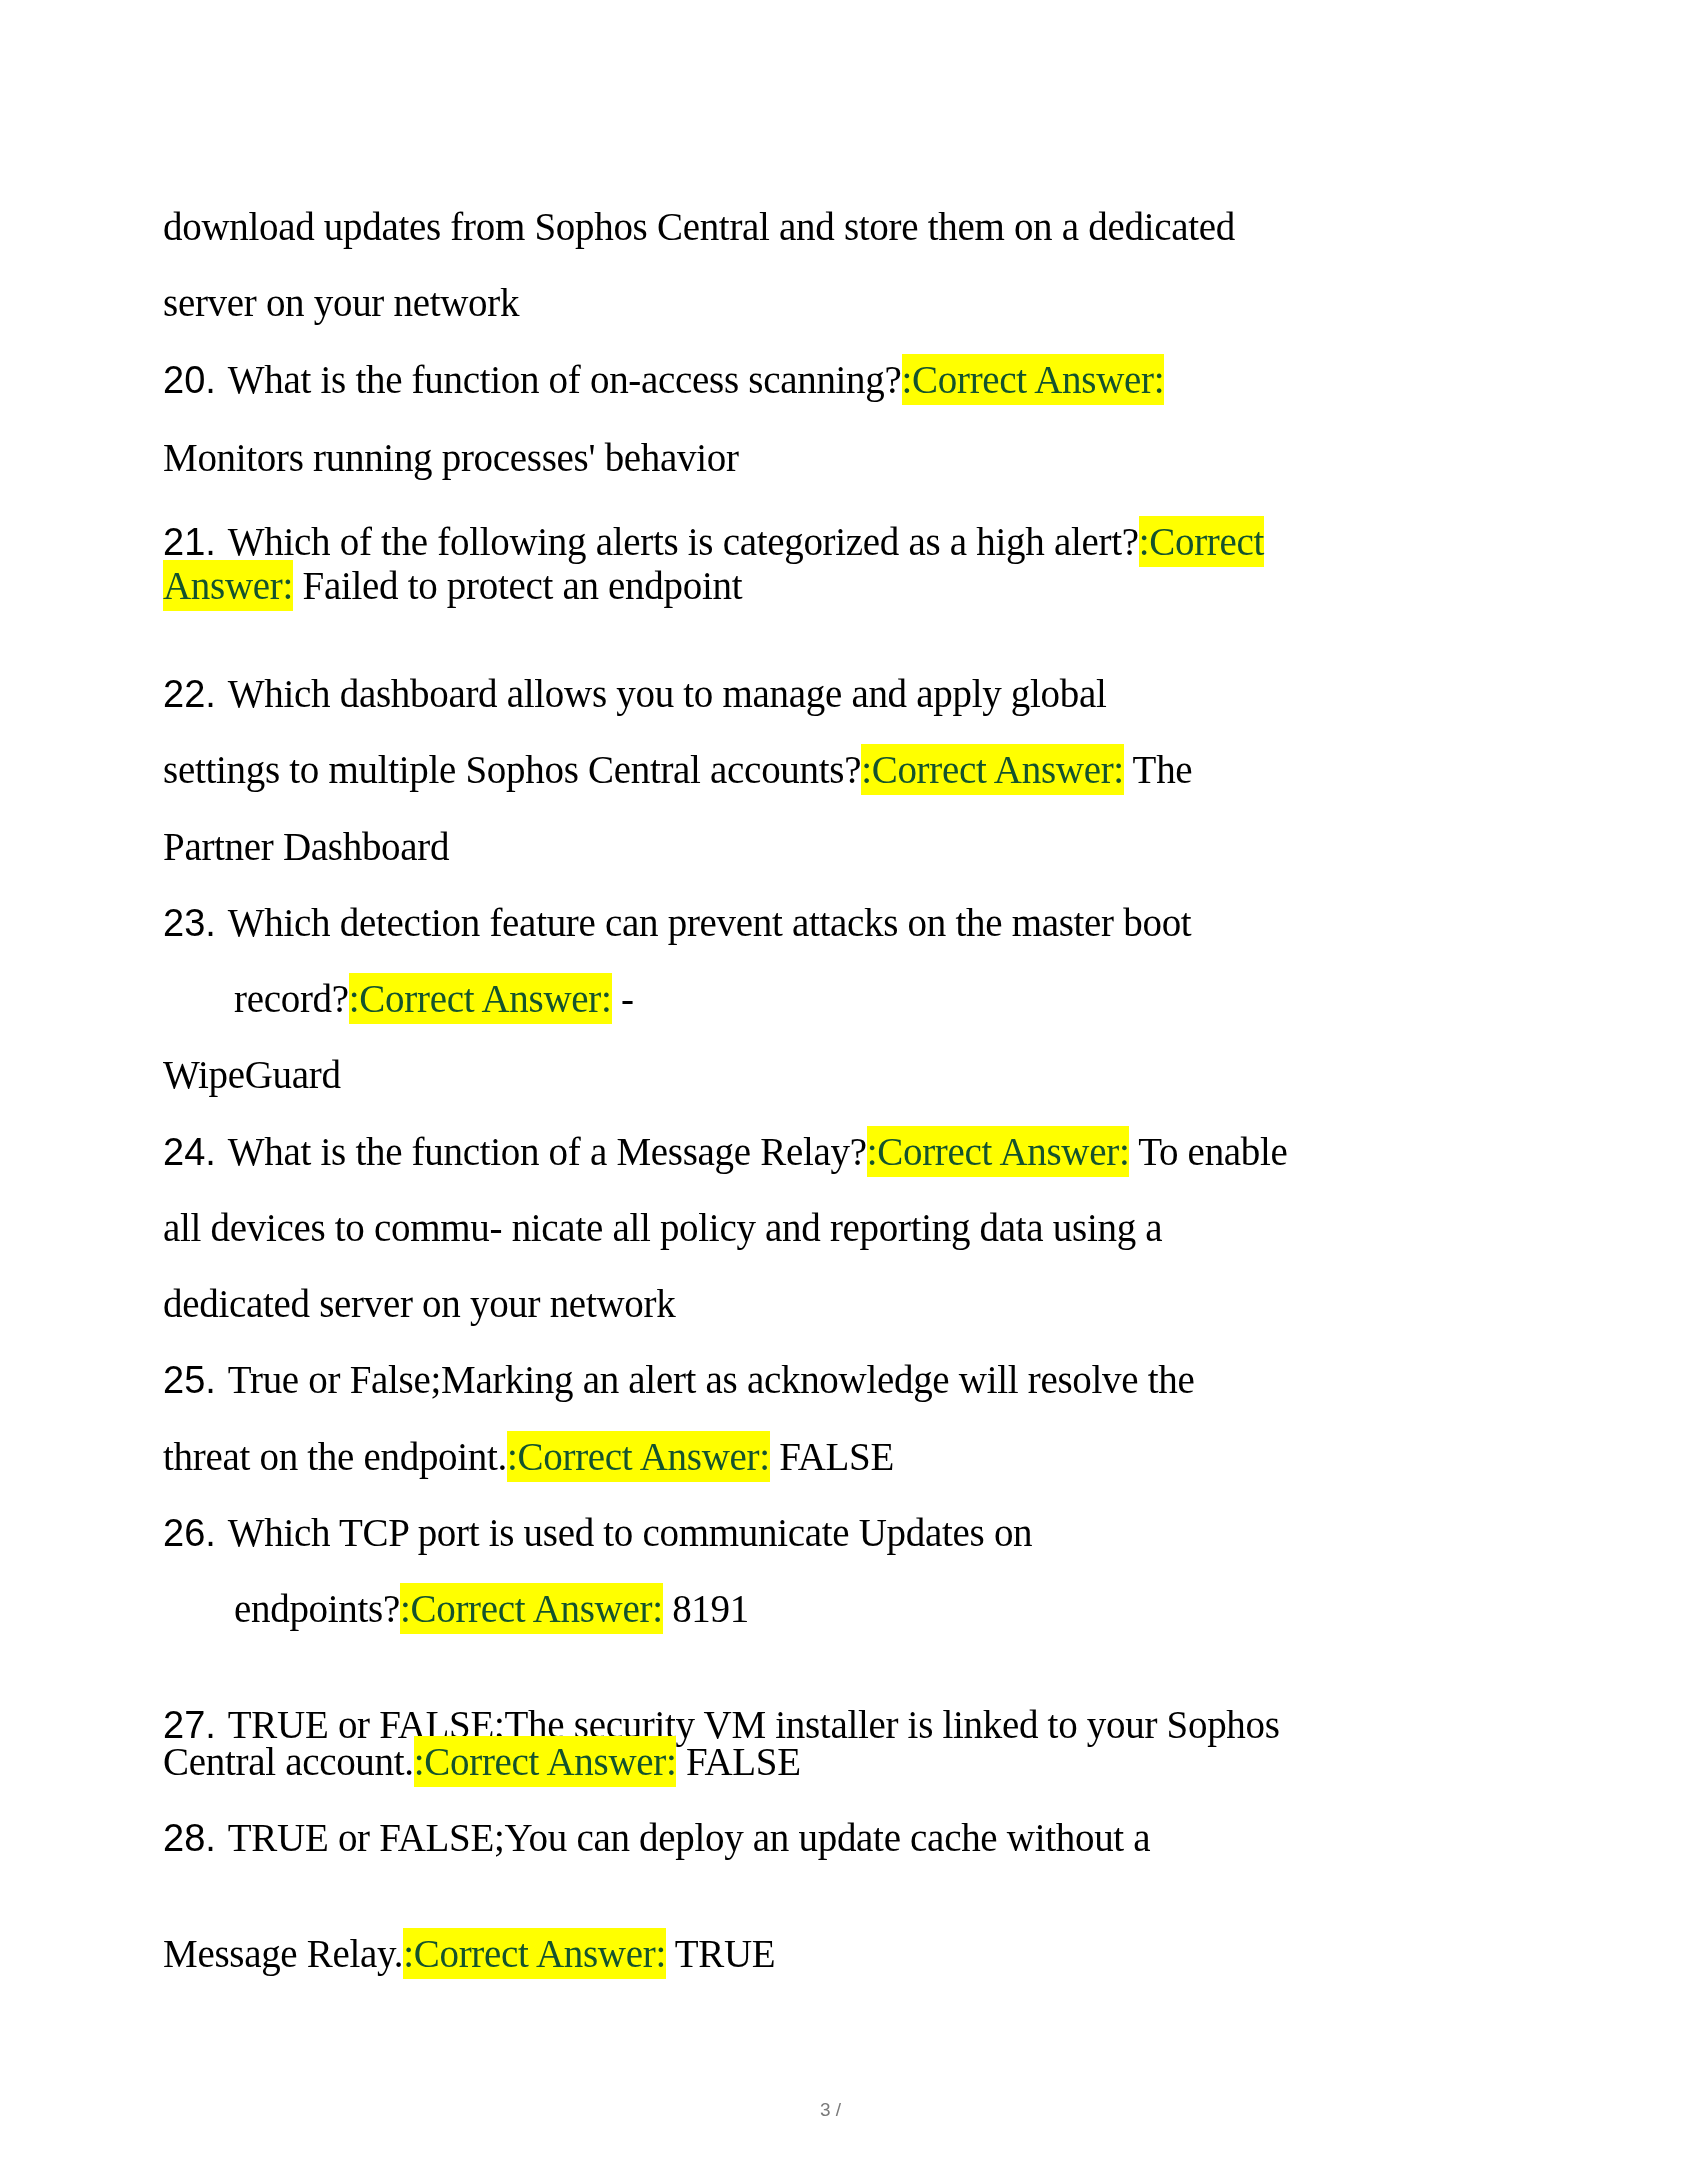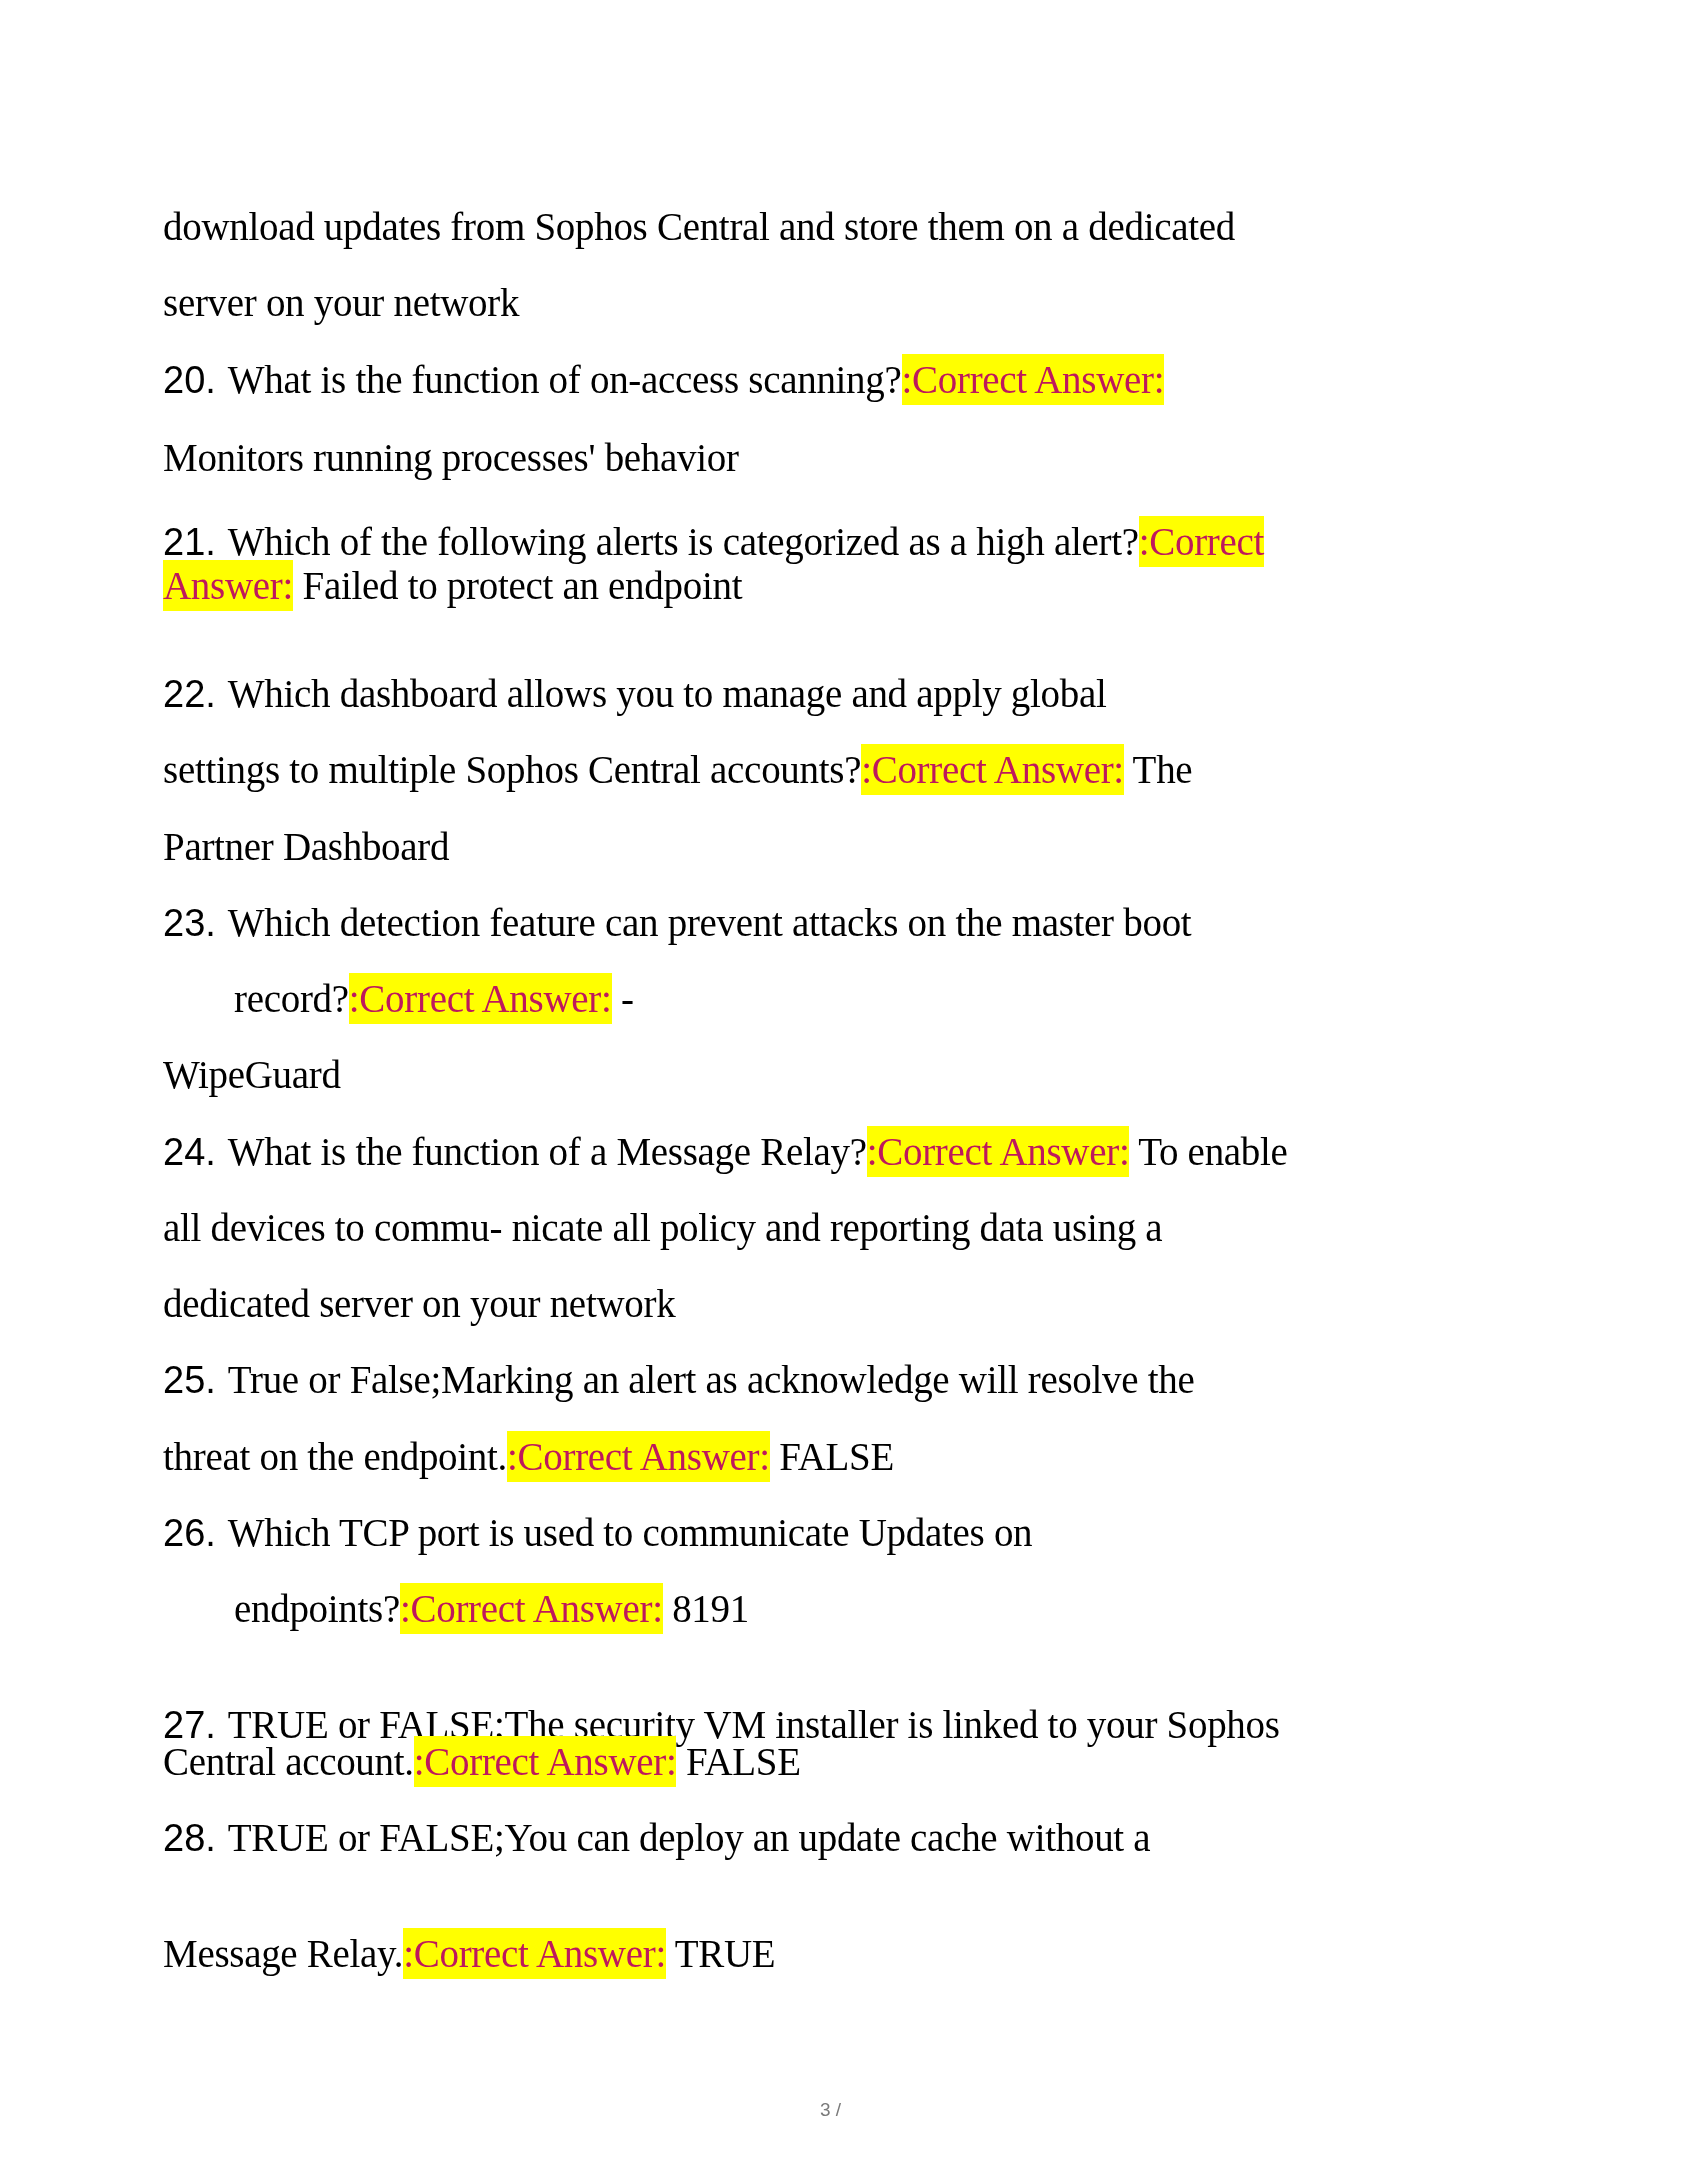--- a/index.html
+++ b/index.html
@@ -33,21 +33,21 @@
     }
     .line.indent { left: 234px; }
     .num {
       font-family: "Liberation Sans", "DejaVu Sans", sans-serif;
       font-size: 38px;
       letter-spacing: 0;
       margin-right: 12px;
     }
     .hl {
       background: #FFFF00;
-      color: #be185d;
+      color: #14532d;
       display: inline-block;
       height: 51px;
       line-height: 51px;
     }
     .page-number {
       position: absolute;
       left: 820px;
       top: 2099px;
       font-family: "Liberation Sans", "DejaVu Sans", sans-serif;
       font-size: 19px;

